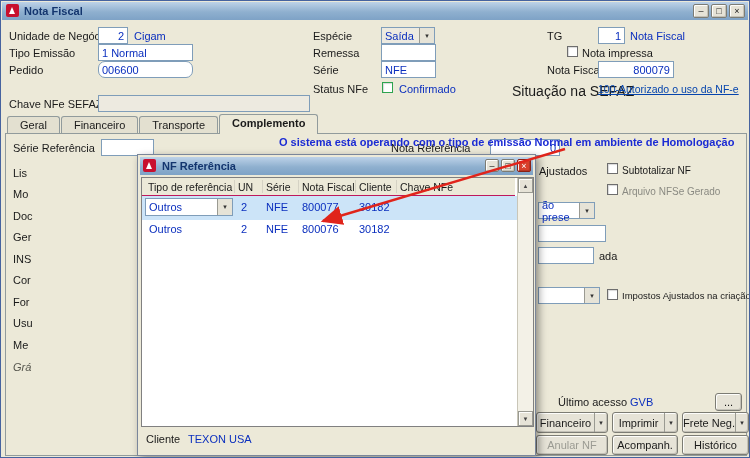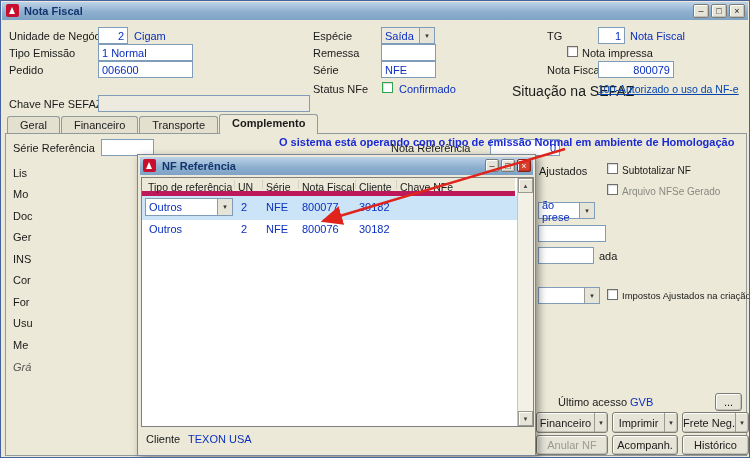--- a/index.html
+++ b/index.html
@@ -95,21 +95,21 @@
   }
   .modal .titlebar{left:2px;top:2px;right:2px;height:18px;}
   .modal .winbtns{top:2px;right:2px;}
   .mbtn{width:14px;height:13px;}
   .grid{
     position:absolute;left:3px;top:22px;width:393px;height:250px;
     background:#fff;border:1px solid #808080;overflow:hidden;
   }
   .grid-header{
     position:absolute;left:0;top:0;right:18px;height:18px;background:#ECE9D8;
-    border-bottom:5px solid #be185d;font-size:10.5px;
+    border-bottom:1px solid #be185d;font-size:10.5px;
   }
   .hsep{position:absolute;top:2px;bottom:2px;width:1px;background:#d5d2c4;}
   .grow{position:absolute;left:0;right:16px;height:24px;color:#0B2FBE;cursor:default;}
   .grow.selected{background:#CCE4F8;}
   .scrollbar{
     position:absolute;right:0;top:0;bottom:0;width:16px;background:#F3F1E7;
     border-left:1px solid #c9c6b8;
   }
   .sbtn{
     position:absolute;left:0;width:15px;height:15px;background:#E6E3D7;border:1px solid #9a9a92;
@@ -152,21 +152,21 @@
   <span class="abs" style="left:8px;top:46px">Tipo Emissão</span>
   <input class="input" style="left: 97px; top: 43px; width: 95px;" value="1 Normal">
 
   <span class="abs" style="left:312px;top:46px">Remessa</span>
   <input class="input" style="left: 380px; top: 43px; width: 55px;" value="">
 
   <span class="cb" style="left:566px;top:45px"></span>
   <span class="abs" style="left:581px;top:46px">Nota impressa</span>
 
   <span class="abs" style="left:8px;top:63px">Pedido</span>
-  <input class="input" style="left: 97px; top: 60px; width: 95px;" value="006600">
+  <input class="input" style="left: 97px; top: 60px; width: 95px; border-radius: 7px;" value="006600">
 
   <span class="abs" style="left:312px;top:63px">Série</span>
   <input class="input" style="left: 380px; top: 60px; width: 55px;" value="NFE">
 
   <span class="abs" style="left:546px;top:63px">Nota Fiscal</span>
   <input class="input num" style="left: 597px; top: 60px; width: 76px;" value="800079">
 
   <span class="abs" style="left:312px;top:82px">Status NFe</span>
   <span class="cb green" style="left:381px;top:81px"></span>
   <span class="abs blue" style="left:398px;top:82px">Confirmado</span>

